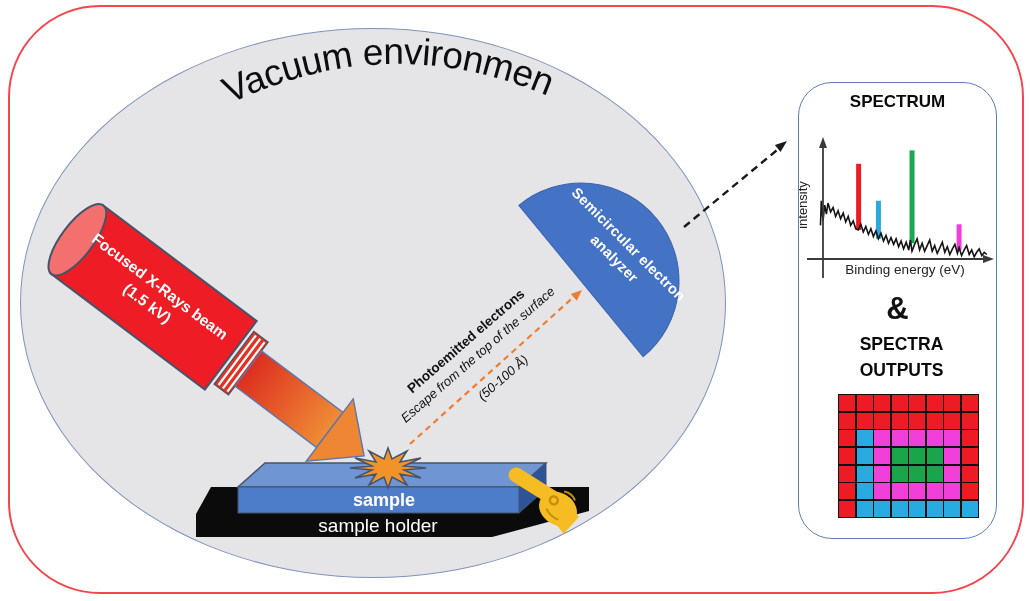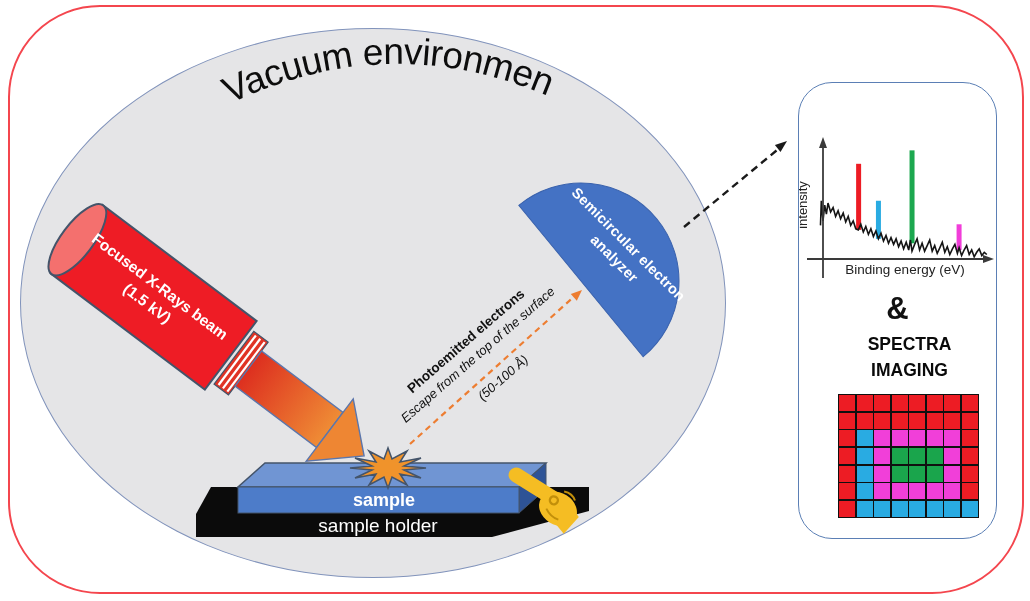--- a/index.html
+++ b/index.html
@@ -23,21 +23,21 @@
                  font-size:27px;font-weight:bold;color:#0a0a0a;letter-spacing:.5px;}
   .outputs-box{position:absolute;left:798px;top:82px;width:199px;height:457px;
                border:1.6px solid #5b7fb5;border-radius:34px;box-sizing:border-box;}
   .spectrum-title{position:absolute;left:0;top:9px;width:100%;text-align:center;
                   font-size:17px;font-weight:bold;color:#0a0a0a;}
   .spectrum-svg{position:absolute;left:0;top:50px;}
   .axis-label{font-family:"Liberation Sans",sans-serif;font-size:13px;fill:#222;text-anchor:middle;}
   .axis-label-x{font-family:"Liberation Sans",sans-serif;font-size:13.5px;fill:#222;text-anchor:middle;}
   .amp{position:absolute;left:0;top:208px;width:100%;text-align:center;
        font-size:31px;font-weight:600;color:#111;}
-  .imaging-title{position:absolute;left:12px;top:248px;width:100%;text-align:center;
+  .imaging-title{position:absolute;left:4px;top:248px;width:100%;text-align:center;
                  font-size:17.5px;font-weight:bold;color:#0a0a0a;line-height:26px;}
   .imaging-grid{position:absolute;left:39px;top:311px;width:141px;height:124px;
                 display:grid;grid-template-columns:repeat(8,1fr);grid-template-rows:repeat(7,1fr);
                 gap:1.6px;background:#101010;border:1.6px solid #101010;box-sizing:border-box;}
   .imaging-grid .cell{width:100%;height:100%;}
 </style>
 </head>
 <body>
 
 <div class="stage">
@@ -108,20 +108,21 @@
       <text y="-10">Semicircular electron</text>
       <text y="10">analyzer</text>
     </g>
 
     <line x1="684" y1="227" x2="782" y2="146" stroke="#1a1a1a" stroke-width="2.4" stroke-dasharray="7.5 5"></line>
     <polygon points="787,141 780.5,152.1 774.9,145.1" fill="#1a1a1a"></polygon>
   </svg>
 
 
   <div class="outputs-box">
+    <div class="spectrum-title">SPECTRUM</div>
 
     <svg class="spectrum-svg" width="199" height="150" viewBox="0 0 199 150">
       <g id="spectrum-peaks">
           <line x1="59.616" x2="59.616" y1="96.88" y2="30.799999999999997" stroke="#ed1c24" stroke-width="5"></line>
           <line x1="79.44" x2="79.44" y1="105.84" y2="67.75999999999999" stroke="#29abe2" stroke-width="5"></line>
           <line x1="113.04" x2="113.04" y1="110.32" y2="17.36" stroke="#1ca84f" stroke-width="5"></line>
           <line x1="160.08" x2="160.08" y1="117.03999999999999" y2="91.28" stroke="#f13dd9" stroke-width="5"></line>
         </g>
       <g id="spectrum-noise">
           <polyline points="21.5,92.4 22.3,67.8 24.0,87.9 25.7,72.2 27.4,81.2 29.0,70.0 31.6,79.0 34.1,74.5 36.6,83.4 39.1,77.8 41.6,85.7 44.2,80.1 46.7,89.0 49.2,83.4 51.7,92.4 54.2,87.9 56.8,95.8 59.3,96.9 61.8,91.3 64.3,99.1 66.8,93.5 69.4,101.4 71.9,95.8 74.4,103.6 76.9,98.0 79.4,105.8 82.0,100.2 84.5,108.1 87.0,102.5 89.5,110.3 92.0,104.7 94.6,111.4 97.1,105.8 99.6,113.7 102.1,108.1 104.6,115.9 107.2,109.2 109.7,117.0 111.4,107.0 113.0,118.2 115.6,111.4 118.1,105.8 120.6,117.0 123.1,110.3 125.6,118.2 128.2,112.6 130.7,107.0 133.2,118.2 135.7,112.6 138.2,120.4 140.8,114.8 143.3,109.2 145.8,119.3 148.3,113.7 150.8,121.5 153.4,115.9 155.9,111.4 158.4,120.4 160.1,114.8 162.6,122.6 165.1,117.0 167.6,112.6 170.2,121.5 172.7,117.0 175.2,123.8 177.7,119.3 180.2,115.9 182.8,122.6 185.3,119.3 187.8,121.5" fill="none" stroke="#151515" stroke-width="1.6"></polyline>
@@ -130,21 +131,21 @@
       <polygon points="24,4 20,15 28,15" fill="#3a3a3a"></polygon>
       <line x1="8" y1="126" x2="190" y2="126" stroke="#3a3a3a" stroke-width="1.8"></line>
       <polygon points="195,126 184,122 184,130" fill="#3a3a3a"></polygon>
       <text transform="translate(8,72) rotate(-90)" class="axis-label">intensity</text>
       <text x="106" y="141" class="axis-label-x">Binding energy (eV)</text>
     </svg>
 
     <div class="amp">&amp;</div>
     <div class="imaging-title">
       <div>SPECTRA</div>
-      <div>IMAGING</div>
+      <div>OUTPUTS</div>
     </div>
 
     <div class="imaging-grid" id="imaging-grid">
         <div class="cell" style="background: rgb(237, 28, 36);"></div>
         <div class="cell" style="background: rgb(237, 28, 36);"></div>
         <div class="cell" style="background: rgb(237, 28, 36);"></div>
         <div class="cell" style="background: rgb(237, 28, 36);"></div>
         <div class="cell" style="background: rgb(237, 28, 36);"></div>
         <div class="cell" style="background: rgb(237, 28, 36);"></div>
         <div class="cell" style="background: rgb(237, 28, 36);"></div>

